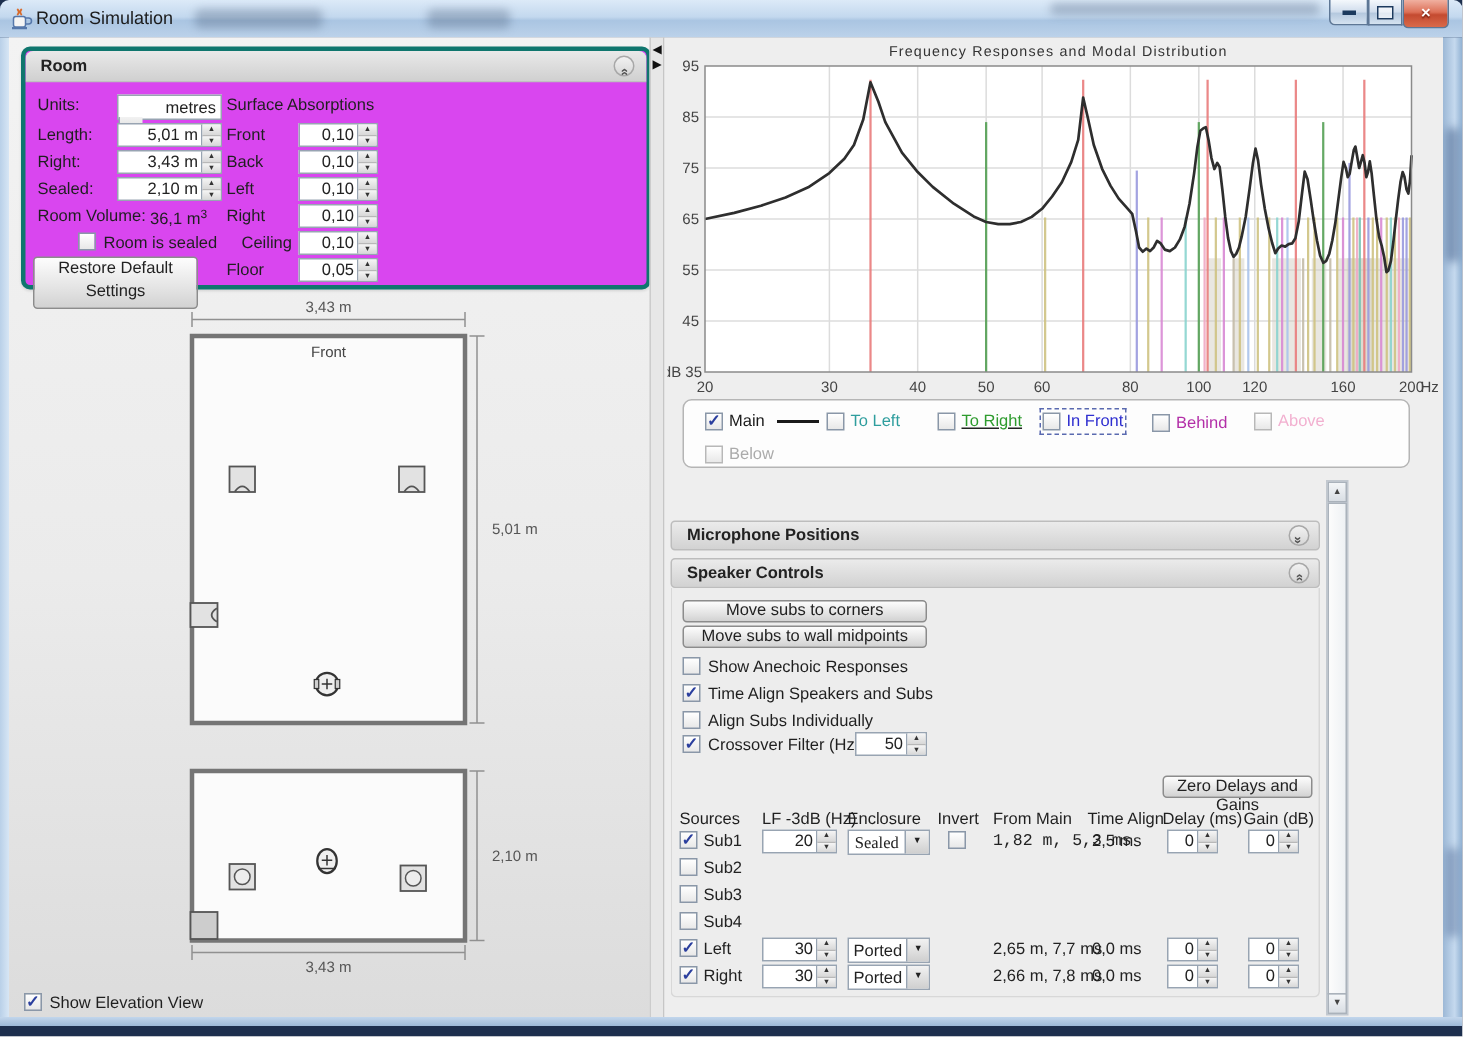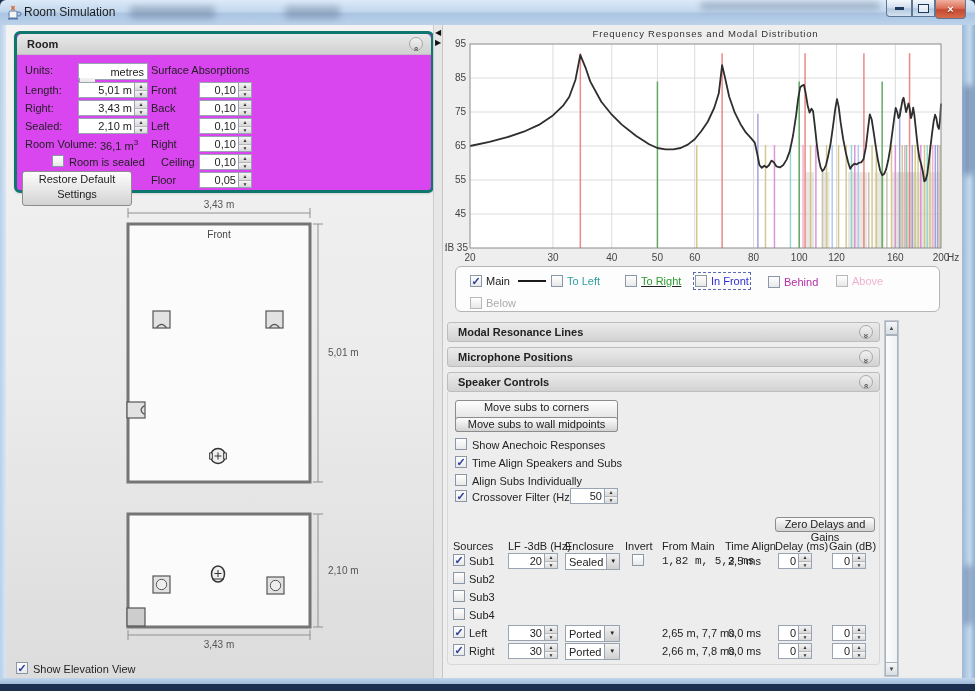--- a/index.html
+++ b/index.html
@@ -381,35 +381,31 @@
       <div class="legend-item" style="left: 836px; top: 274px;">
         <span class="chk dis"></span>
         <span style="color: rgb(242, 176, 208);">Above</span>
       </div>
       <div class="legend-item" style="left: 470px; top: 296px;">
         <span class="chk dis"></span>
         <span style="color: rgb(171, 171, 171);">Below</span>
       </div>
     </div>
 
-  <div class="sect" style="top:322px;">
-    <span>Modal Resonance Lines</span>
-    <span class="circ" style="right:6px;top:2px;"><span class="chev down">»</span></span>
-  </div>
   <div class="sect" style="top:372px;">
     <span>Speaker Controls</span>
     <span class="circ" style="right:6px;top:2px;"><span class="chev up">»</span></span>
   </div>
   <div class="sect" style="top:347px;">
     <span>Microphone Positions</span>
     <span class="circ" style="right:6px;top:2px;"><span class="chev down">»</span></span>
   </div>
 
   <div class="abs" style="left:447px;top:392px;width:433px;height:273px;background:#ededed;border:1px solid #d8d8d8;border-top:none;border-radius:0 0 4px 4px;box-sizing:border-box;"></div>
-  <div class="btn" style="left:455px;top:400px;width:163px;height:32px;line-height:13px;">Move subs to corners</div>
+  <div class="btn" style="left:455px;top:400px;width:163px;height:15px;line-height:13px;">Move subs to corners</div>
   <div class="btn" style="left:455px;top:417px;width:163px;height:15px;line-height:13px;">Move subs to wall midpoints</div>
   <div id="spk-checks">
       <span class="chk" style="position: absolute; left: 455px; top: 438px;"></span>
       <span class="abs lbl" style="left: 472px; top: 439px;">Show Anechoic Responses</span>
       <span class="chk" style="position: absolute; left: 455px; top: 456px;">✓</span>
       <span class="abs lbl" style="left: 472px; top: 457px;">Time Align Speakers and Subs</span>
       <span class="chk" style="position: absolute; left: 455px; top: 474px;"></span>
       <span class="abs lbl" style="left: 472px; top: 475px;">Align Subs Individually</span>
     </div>
   <span class="abs chk" style="left:455px;top:490px;" id="xover-chk">✓</span>
@@ -438,21 +434,21 @@
         <span class="chk" style="position: absolute; left: 6px; top: 1px;">✓</span>
         <span class="celltext" style="left: 22px;">Sub1</span>
         <div class="spin" style="width: 50px; left: 61px; top: 0px;">
           <span class="num">20</span>
           <div class="sparr">
             <b>▲</b>
             <b>▼</b>
           </div>
         </div>
         <div class="combo" style="width: 55px; left: 118px; top: 0px;">
-          <span class="val" style="text-align: left;">Sealed</span>
+          <span class="val" style="text-align: center; font-family: Liberation Serif, serif;">Sealed</span>
           <span class="dd">▼</span>
         </div>
         <span class="chk" style="position: absolute; left: 185px; top: 1px;"></span>
         <span class="celltext" style="left: 215px; font-family: Liberation Mono, monospace;">1,82 m, 5,3 ms</span>
         <span class="celltext" style="left: 281px;">2,5 ms</span>
         <div class="spin" style="width: 34px; left: 331px; top: 0px;">
           <span class="num">0</span>
           <div class="sparr">
             <b>▲</b>
             <b>▼</b>

